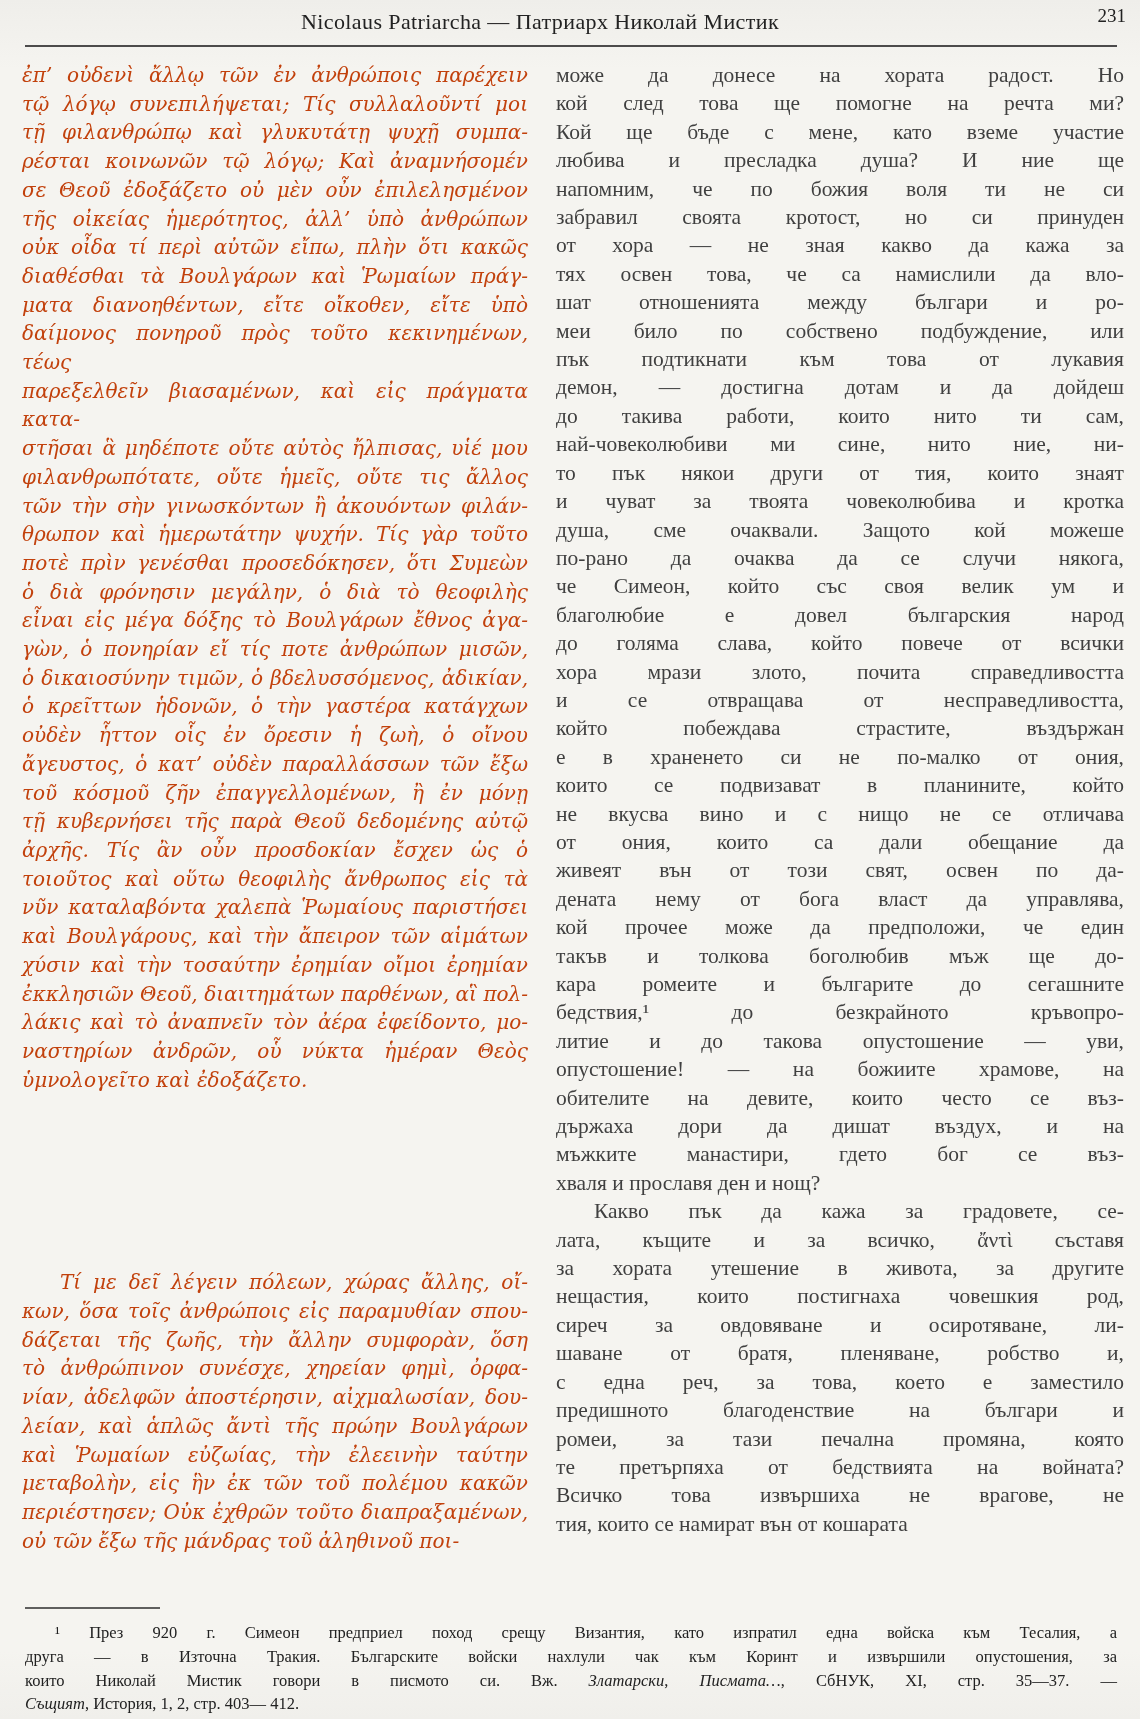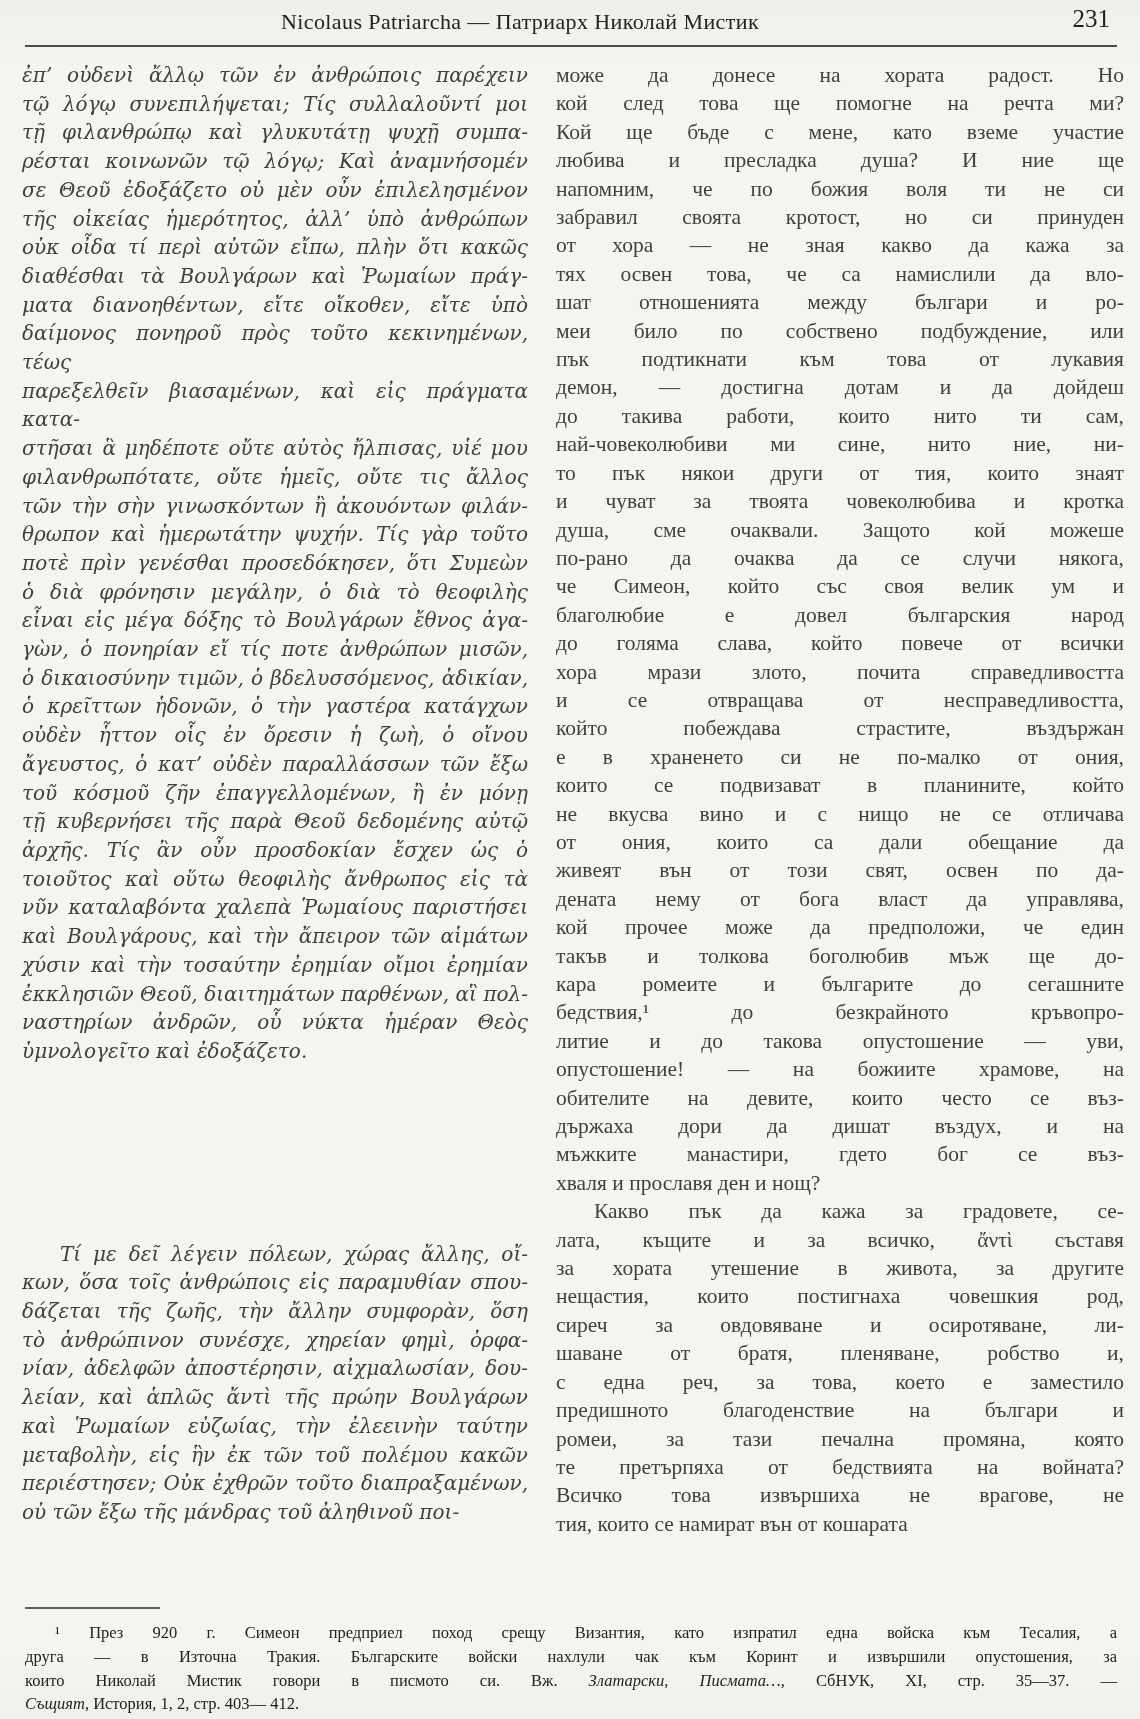--- a/index.html
+++ b/index.html
@@ -5,30 +5,30 @@
   html,body{margin:0;padding:0;}
   body{
     width:1140px;height:1719px;position:relative;overflow:hidden;
     background:linear-gradient(180deg,#efeeea 0%, #f5f4f0 4%, #f5f4f0 96%, #f0efeb 100%);
     color:#1d1d1d;
     font-family:"Liberation Serif", serif;
   }
   .page{position:absolute;inset:0;}
   .header-title{
     position:absolute;top:9px;left:0;width:1040px;text-align:center;
-    font-size:22px;letter-spacing:.4px;color:#222;
+    font-size:22px;letter-spacing:.4px;color:#222;padding-left:20px;
   }
-  .page-number{position:absolute;top:5px;right:30px;font-size:25px;color:#222;}
+  .page-number{position:absolute;top:5px;right:14px;font-size:19px;color:#222;}
   .header-rule{position:absolute;top:45px;left:25px;width:1092px;height:2px;background:#2e2e2e;opacity:.85;}
 
   .col{position:absolute;top:61px;}
   .col-left{
     left:22px;width:506px;
     font-family:"DejaVu Serif", serif;font-style:italic;
-    font-size:20px;line-height:28.7px;color:#404040;
+    font-size:20px;line-height:28.7px;color:#c2410c;
   }
   .col-right{
     left:556px;width:568px;
     font-family:"Liberation Serif", serif;
     font-size:21.5px;line-height:28.4px;color:#404040;
   }
   .line{text-align:justify;text-align-last:justify;}
   .line.last{text-align-last:left;}
   .para.indent .line:first-child{text-indent:38px;}
   .para.gap{margin-top:174px;}
@@ -78,20 +78,21 @@
         <div class="line">οὐδὲν ἧττον οἷς ἐν ὄρεσιν ἡ ζωὴ, ὁ οἴνου</div>
         <div class="line">ἄγευστος, ὁ κατ’ οὐδὲν παραλλάσσων τῶν ἔξω</div>
         <div class="line">τοῦ κόσμοῦ ζῆν ἐπαγγελλομένων, ἢ ἐν μόνῃ</div>
         <div class="line">τῇ κυβερνήσει τῆς παρὰ Θεοῦ δεδομένης αὐτῷ</div>
         <div class="line">ἀρχῆς. Τίς ἂν οὖν προσδοκίαν ἔσχεν ὡς ὁ</div>
         <div class="line">τοιοῦτος καὶ οὕτω θεοφιλὴς ἄνθρωπος εἰς τὰ</div>
         <div class="line">νῦν καταλαβόντα χαλεπὰ Ῥωμαίους παριστήσει</div>
         <div class="line">καὶ Βουλγάρους, καὶ τὴν ἄπειρον τῶν αἱμάτων</div>
         <div class="line">χύσιν καὶ τὴν τοσαύτην ἐρημίαν οἴμοι ἐρημίαν</div>
         <div class="line">ἐκκλησιῶν Θεοῦ, διαιτημάτων παρθένων, αἳ πολ-</div>
+        <div class="line">λάκις καὶ τὸ ἀναπνεῖν τὸν ἀέρα ἐφείδοντο, μο-</div>
         <div class="line">ναστηρίων ἀνδρῶν, οὗ νύκτα ἡμέραν Θεὸς</div>
         <div class="line last">ὑμνολογεῖτο καὶ ἐδοξάζετο.</div>
       </div>
       <div class="para indent gap">
         <div class="line">Τί με δεῖ λέγειν πόλεων, χώρας ἄλλης, οἴ-</div>
         <div class="line">κων, ὅσα τοῖς ἀνθρώποις εἰς παραμυθίαν σπου-</div>
         <div class="line">δάζεται τῆς ζωῆς, τὴν ἄλλην συμφορὰν, ὅση</div>
         <div class="line">τὸ ἀνθρώπινον συνέσχε, χηρείαν φημὶ, ὀρφα-</div>
         <div class="line">νίαν, ἀδελφῶν ἀποστέρησιν, αἰχμαλωσίαν, δου-</div>
         <div class="line">λείαν, καὶ ἁπλῶς ἄντὶ τῆς πρώην Βουλγάρων</div>

